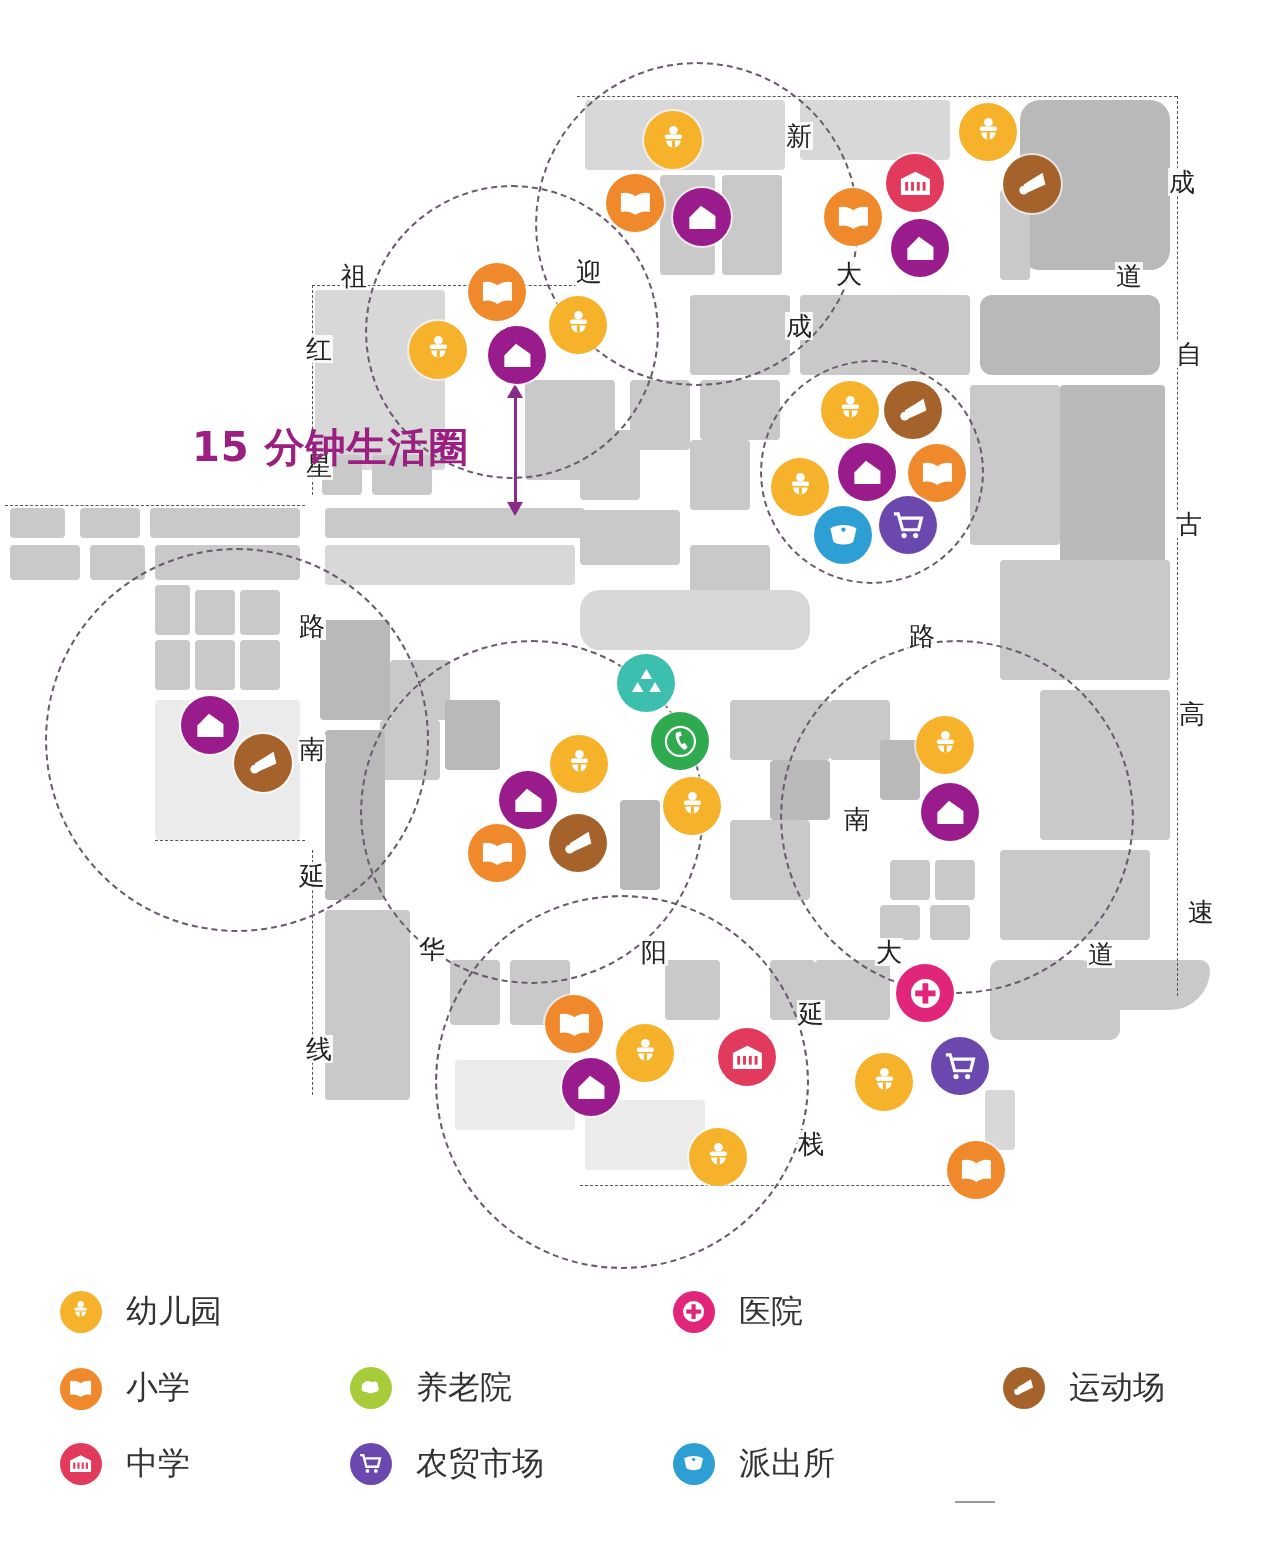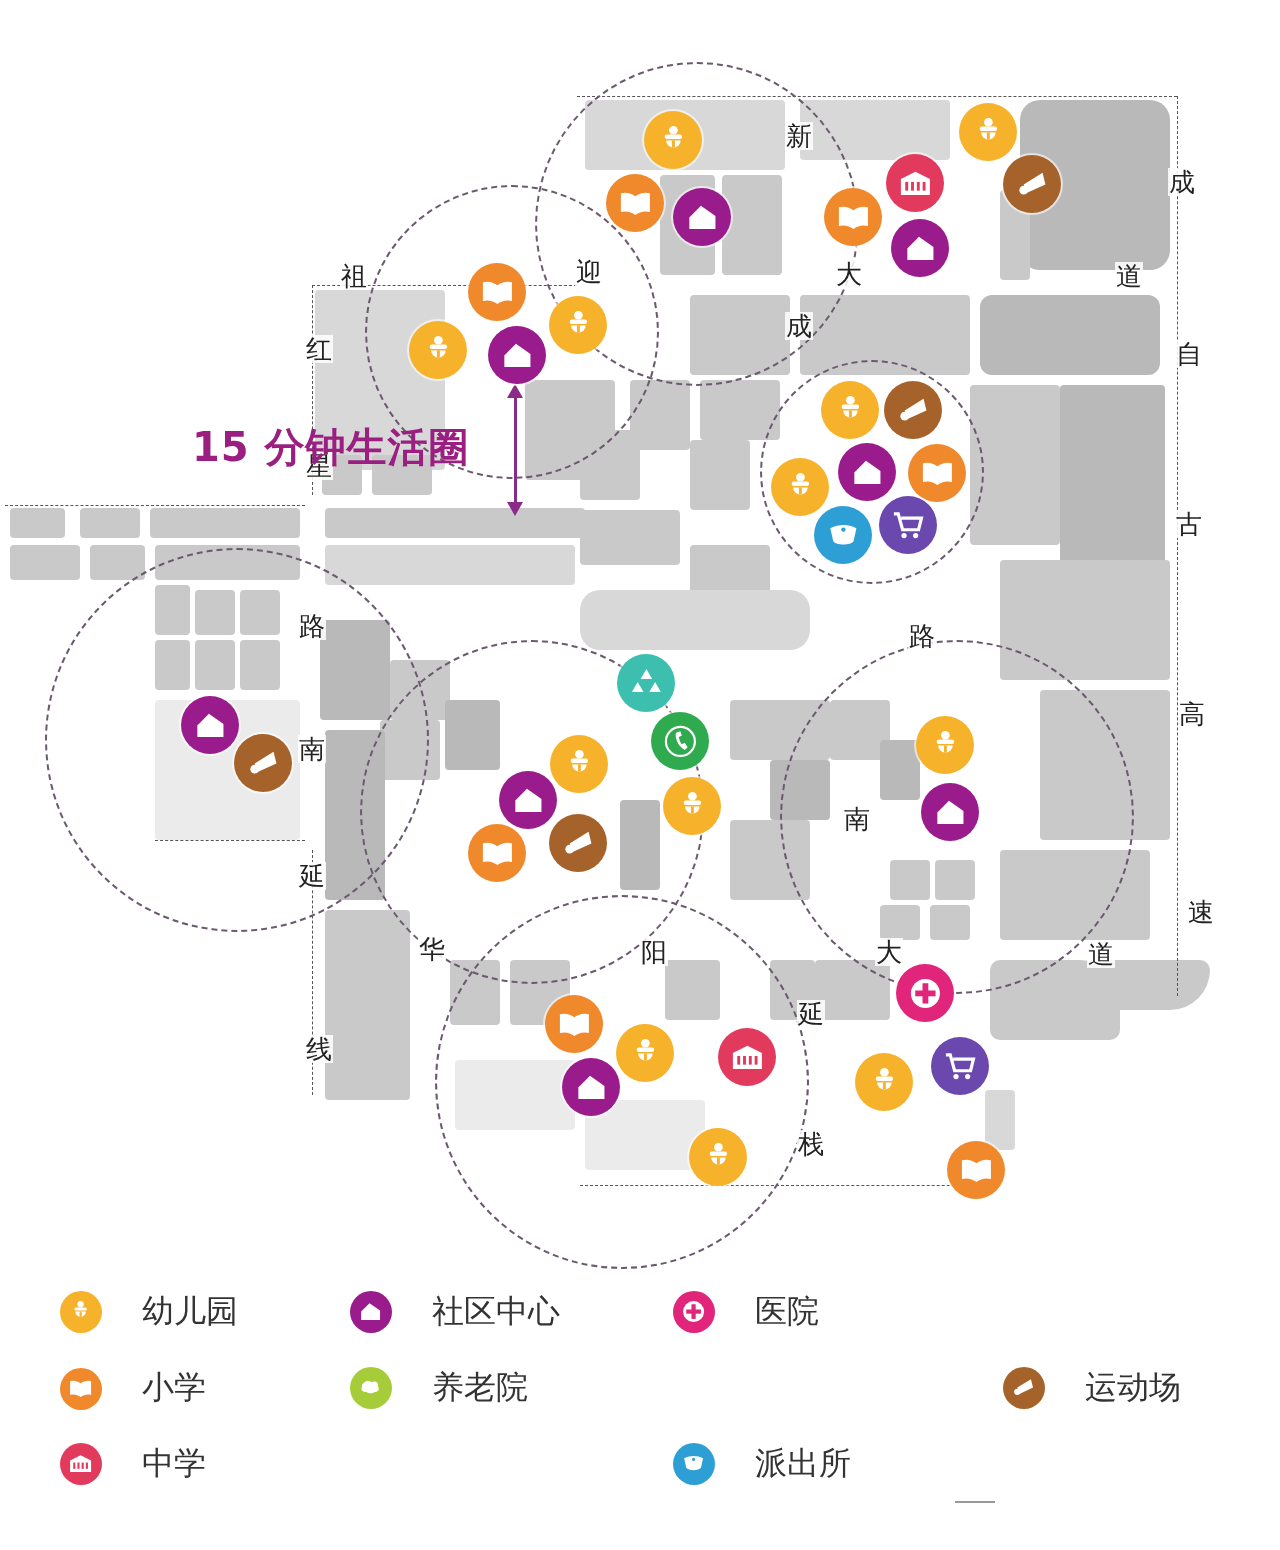--- a/index.html
+++ b/index.html
@@ -15,21 +15,21 @@
   .poi { position:absolute; width:58px; height:58px; border-radius:50%; display:flex; align-items:center; justify-content:center; box-shadow:0 0 0 2px rgba(255,255,255,0.6); }
   .poi svg, .lg-icon svg { width:60%; height:60%; }
   .title { position:absolute; left:192px; top:420px; font-size:40px; font-weight:bold; color:#9b1f80; font-family:"DejaVu Sans", sans-serif; letter-spacing:1px; }
   .arrow { position:absolute; left:514px; top:388px; width:3px; height:124px; background:#8a2b8a; }
   .arrow:before, .arrow:after { content:""; position:absolute; left:-7px; width:0; height:0; border-left:8px solid transparent; border-right:8px solid transparent; }
   .arrow:before { top:-4px; border-bottom:14px solid #8a2b8a; }
   .arrow:after { bottom:-4px; border-top:14px solid #8a2b8a; }
   #legend { position:absolute; left:0; top:1270px; width:1280px; height:280px; }
   .lg-item { position:absolute; display:flex; align-items:center; }
   .lg-icon { width:42px; height:42px; border-radius:50%; display:flex; align-items:center; justify-content:center; margin-right:24px; }
-  .lg-label { font-size:32px; color:#333; font-family:"DejaVu Sans", sans-serif;margin-left:16px; }
+  .lg-label { font-size:32px; color:#333; font-family:"DejaVu Sans", sans-serif; }
   .watermark { position:absolute; left:955px; top:1475px; display:flex; align-items:center; color:#666; font-size:30px; }
   .watermark .wm-icon { width:40px; height:26px; border-bottom:2px solid #999; margin-right:18px; position:relative; }
 </style>
 </head>
 <body>
 
 <div id="map">
 
   <div id="blocks">
 
@@ -522,40 +522,42 @@
             <path d="M2 9l10-5 10 5v11H2z" fill="#fff"></path>
             <rect x="5" y="11" width="2" height="6" fill="currentColor"></rect>
             <rect x="9" y="11" width="2" height="6" fill="currentColor"></rect>
             <rect x="13" y="11" width="2" height="6" fill="currentColor"></rect>
             <rect x="17" y="11" width="2" height="6" fill="currentColor"></rect>
           </svg>
         </span>
       </span>
       <span class="lg-label">中学</span>
     </div>
-    <div class="lg-item" style="left: 350px; top: 20px;">
-      <span class="lg-icon" style="background: rgb(154, 28, 140);">
-        <span style="color: rgb(154, 28, 140); display: flex; align-items: center; justify-content: center; width: 100%; height: 100%;">
-          <svg viewBox="0 0 24 24">
-            <path d="M3 12l8-8 10 7v9H3z" fill="#fff"></path>
-          </svg>
-        </span>
-      </span>
-      <span class="lg-label">社区中心</span>
-    </div>
     <div class="lg-item" style="left: 350px; top: 96px;">
       <span class="lg-icon" style="background: rgb(166, 204, 58);">
         <span style="color: rgb(166, 204, 58); display: flex; align-items: center; justify-content: center; width: 100%; height: 100%;">
           <svg viewBox="0 0 24 24">
             <path d="M5 8c2-3 6-3 8-1 3-2 7 0 6 4 2 2 0 6-3 5-2 2-6 2-8 0-3 1-6-2-4-5-1-1 0-3 1-3z" fill="#fff"></path>
           </svg>
         </span>
       </span>
       <span class="lg-label">养老院</span>
     </div>
+    <div class="lg-item" style="left: 350px; top: 172px;">
+      <span class="lg-icon" style="background: rgb(107, 72, 173);">
+        <span style="color: rgb(107, 72, 173); display: flex; align-items: center; justify-content: center; width: 100%; height: 100%;">
+          <svg viewBox="0 0 24 24">
+            <path d="M2 4h3l3 11h11l2-8H7" stroke="#fff" stroke-width="2.2" fill="none"></path>
+            <circle cx="9" cy="19" r="1.8" fill="#fff"></circle>
+            <circle cx="17" cy="19" r="1.8" fill="#fff"></circle>
+          </svg>
+        </span>
+      </span>
+      <span class="lg-label">农贸市场</span>
+    </div>
     <div class="lg-item" style="left: 673px; top: 20px;">
       <span class="lg-icon" style="background: rgb(224, 37, 122);">
         <span style="color: rgb(224, 37, 122); display: flex; align-items: center; justify-content: center; width: 100%; height: 100%;">
           <svg viewBox="0 0 24 24">
             <circle cx="12" cy="12" r="10" fill="#fff"></circle>
             <rect x="10" y="5" width="4" height="14" fill="currentColor"></rect>
             <rect x="5" y="10" width="14" height="4" fill="currentColor"></rect>
           </svg>
         </span>
       </span>

